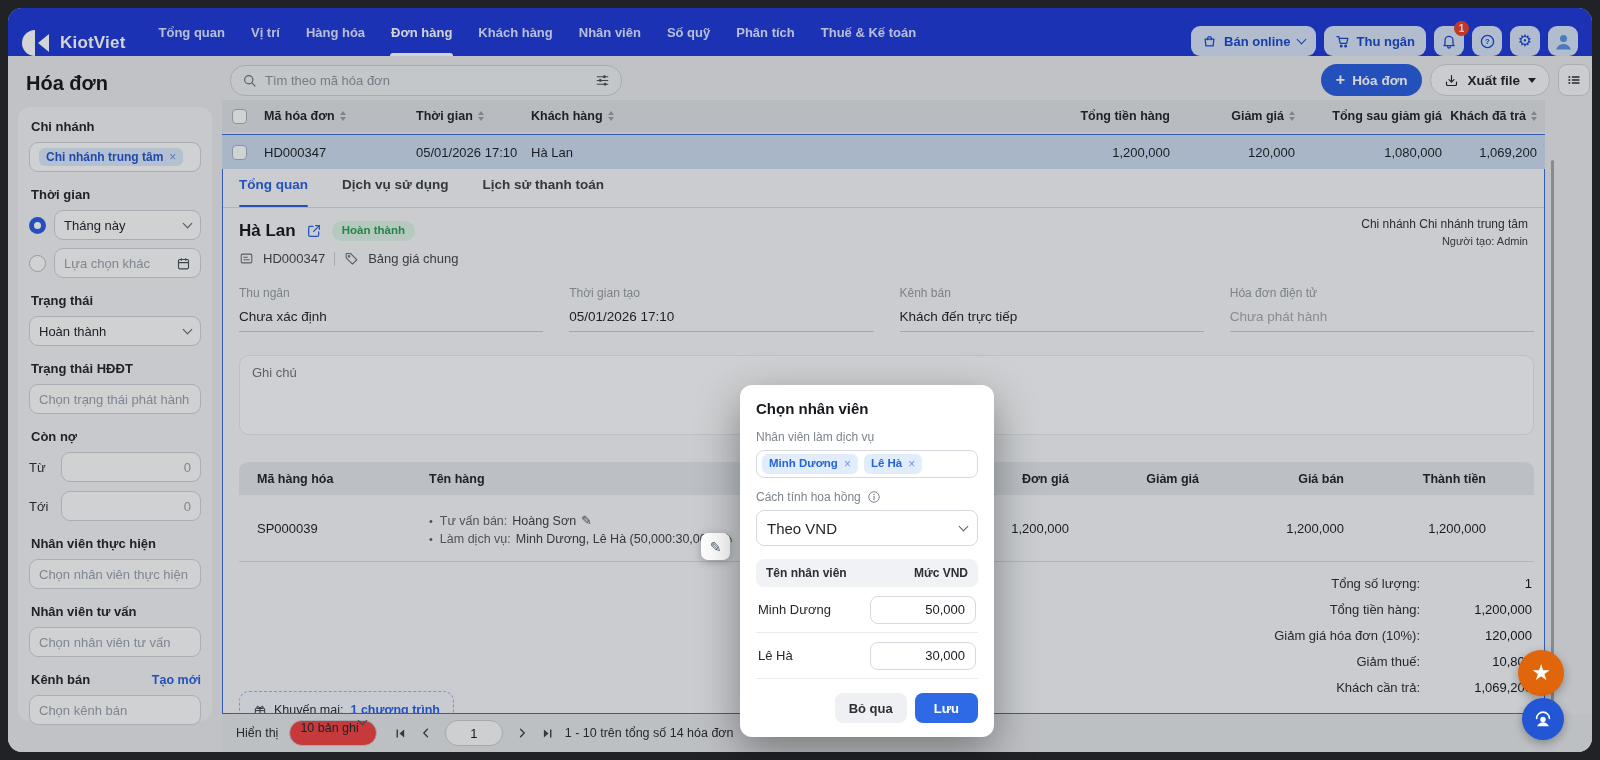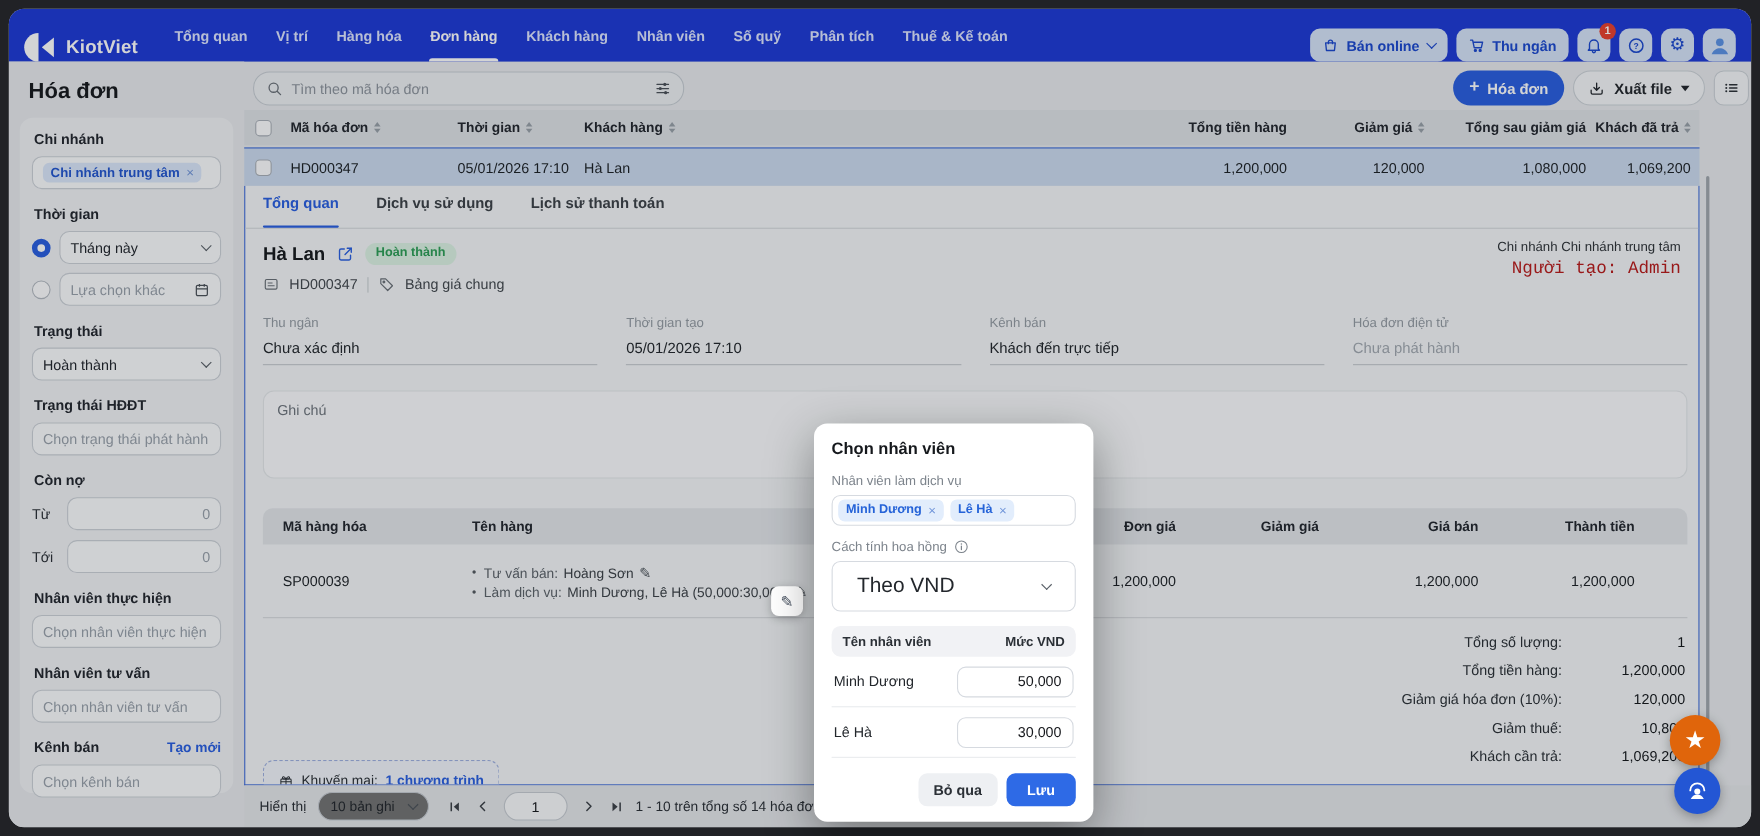--- a/index.html
+++ b/index.html
@@ -67,21 +67,21 @@
   .detail{position:absolute;top:113px;left:0;width:1323px;bottom:38px;background:#f4f6f8;border:1.5px solid #3f6cd8;border-top:none;padding:0 10px 0 16px;overflow:hidden;}
   .tabs{display:flex;gap:34px;margin:0 -10px 0 -16px;padding:8px 16px 0 16px;border-bottom:1px solid #d6d9dd;height:39px;}
   .tab{font-size:13.5px;font-weight:bold;color:#3c4147;padding-bottom:10px;position:relative;cursor:pointer;white-space:nowrap;}
   .tab.active{color:#2a5fe0;}
   .tab.active::after{content:"";position:absolute;left:0;right:0;bottom:0;height:2.5px;background:#2a5fe0;border-radius:2px;}
   .d-title{display:flex;align-items:center;gap:10px;margin-top:13px;}
   .d-title h2{font-size:17px;font-weight:bold;color:#16191d;margin:0;}
   .g-badge{background:#dcf2e3;color:#2c9e56;font-size:11.5px;font-weight:bold;border-radius:10px;padding:4px 10px;line-height:1;}
   .d-corner{position:absolute;right:16px;top:48px;text-align:right;}
   .d-corner .l1{font-size:12px;color:#2f3338;margin-bottom:4px;}
-  .d-corner .l2{font-size:16px;color:#b91c1c;font-family:Liberation Mono, monospace;}
+  .d-corner .l2{font-size:11px;color:#404040;}
   .d-sub{display:flex;align-items:center;gap:9px;margin-top:10px;font-size:13px;color:#43484e;}
   .vdiv{width:1px;height:14px;background:#c9cdd2;}
   .d-fields{display:grid;grid-template-columns:1fr 1fr 1fr 1fr;gap:26px;margin-top:20px;}
   .d-f .fl{font-size:12px;color:#949ba3;margin-bottom:9px;}
   .d-f .fv{font-size:13.5px;color:#23272c;padding-bottom:7px;border-bottom:1px solid #c6cace;cursor:pointer;}
   .d-f .fv.muted{color:#a2a8b0;}
   .note{margin-top:23px;height:80px;border-radius:10px;background:#fafbfd;border:1px solid #e4e7ea;padding:9px 12px;font-size:13px;color:#6e747c;cursor:text;}
   .it-head{margin-top:27px;height:33px;background:#e3e6ea;border-radius:9px 9px 0 0;display:flex;align-items:center;font-size:12.5px;font-weight:bold;color:#23272e;}
   .it-row{min-height:67px;display:flex;align-items:center;border-bottom:1px solid #d7dadd;font-size:13px;color:#1d2126;padding:6px 0;}
   .ic-code{width:190px;padding-left:18px;}
@@ -95,35 +95,35 @@
   .p-line .dot{color:#555a60;font-size:11px;margin-right:2px;}
   .p-line .pl-label{color:#5d636a;}
   .pencil{font-size:13px;color:#4b5158;cursor:pointer;}
   .totals{margin-top:9px;display:flex;flex-direction:column;align-items:flex-end;padding-right:2px;}
   .t-line{display:flex;line-height:26px;font-size:13px;}
   .t-line .tl{color:#2b3036;text-align:right;}
   .t-line .tv{width:112px;text-align:right;color:#15181c;}
   .promo{position:absolute;left:16px;bottom:-16px;height:38px;border:1.5px dashed #9fb0e0;border-radius:10px;background:#f2f5fb;display:flex;align-items:center;gap:7px;padding:0 13px;font-size:12.5px;color:#2b3036;}
   
   .pager{position:absolute;left:0;right:0;bottom:0;height:38px;background:#e5e7ea;display:flex;align-items:center;gap:11px;padding-left:14px;font-size:12.5px;color:#2b3036;}
-  .pg-pill{height:26px;border-radius:13px;border:1px solid #c6cbd1;background:#737373;display:flex;align-items:center;gap:13px;padding:0 10px;font-size:12.5px;color:#23272c;cursor:pointer;}
+  .pg-pill{height:26px;border-radius:13px;border:1px solid #c6cbd1;background:#ef4444;display:flex;align-items:flex-start;gap:0;padding:0 10px;font-size:12.5px;color:#23272c;cursor:pointer;}
   .pg-nav{display:flex;align-items:center;gap:13px;margin-left:6px;}
   .pg-box{width:58px;height:26px;border-radius:13px;border:1px solid #c6cbd1;background:#f8f9fa;display:flex;align-items:center;justify-content:center;font-size:13px;color:#17191d;}
   .pg-ico{display:flex;align-items:center;cursor:pointer;}
   .scrollbar{position:absolute;left:1329px;top:104px;width:3px;height:552px;background:#a0a6ad;border-radius:2px;cursor:pointer;}
   
   .overlay{position:fixed;left:0;top:0;width:1600px;height:760px;background:rgba(12,15,22,0.18);z-index:40;}
   .pencil-pop{position:fixed;left:701px;top:533px;width:29px;height:27px;background:#fff;border-radius:7px;box-shadow:0 2px 8px rgba(0,0,0,.25);display:flex;align-items:center;justify-content:center;z-index:60;cursor:pointer;}
   .modal{position:fixed;left:740px;top:385px;width:254px;background:#fff;border-radius:12px;box-shadow:0 14px 44px rgba(0,0,0,.38);padding:15px 16px 14px 16px;z-index:70;}
   .m-title{font-size:15px;font-weight:bold;color:#15181c;margin-bottom:13px;}
   .m-label{font-size:12px;color:#7d848c;margin-bottom:6px;display:flex;align-items:center;gap:6px;}
   .m-chipbox{border:1px solid #d6dae0;border-radius:8px;min-height:28px;display:flex;align-items:center;gap:6px;padding:3px 5px;flex-wrap:wrap;cursor:text;}
   .m-chip{display:inline-flex;align-items:center;gap:6px;background:#e2edfc;color:#2563d8;font-size:11.5px;font-weight:bold;border-radius:6px;padding:4px 7px;line-height:1;}
   .m-gap{margin-top:12px;}
-  .m-select{border:1px solid #d6dae0;border-radius:8px;height:46px;display:flex;align-items:center;justify-content:space-between;padding:0 22px;font-size:19px;color:#23272c;cursor:pointer;}
+  .m-select{border:1px solid #d6dae0;border-radius:8px;height:36px;display:flex;align-items:center;justify-content:space-between;padding:0 10px;font-size:15px;color:#23272c;cursor:pointer;}
   .m-thead{margin-top:13px;height:28px;background:#f1f2f5;border-radius:8px;display:flex;align-items:center;justify-content:space-between;padding:0 10px;font-size:12px;font-weight:bold;color:#2b3036;}
   .m-row{height:46px;display:flex;align-items:center;justify-content:space-between;border-bottom:1px solid #e9ebee;padding:0 2px;}
   .m-row .mn{font-size:13px;color:#23272c;}
   .m-input{width:106px;height:28px;border:1px solid #d6dae0;border-radius:8px;display:flex;align-items:center;justify-content:flex-end;padding:0 10px;font-size:13px;color:#17191d;cursor:text;}
   .m-foot{display:flex;justify-content:flex-end;gap:8px;margin-top:14px;}
   .m-cancel{height:30px;border-radius:8px;background:#eef0f3;color:#2b3036;font-size:13px;font-weight:bold;display:flex;align-items:center;padding:0 14px;cursor:pointer;}
   .m-save{height:30px;border-radius:8px;background:#2e6ae6;color:#fff;font-size:13px;font-weight:bold;display:flex;align-items:center;padding:0 19px;cursor:pointer;}
   
   .fab-star{position:fixed;left:1518px;top:650px;width:46px;height:46px;border-radius:50%;background:#e0650b;display:flex;align-items:center;justify-content:center;z-index:80;box-shadow:0 3px 10px rgba(0,0,0,.3);cursor:pointer;}
   .fab-star span{color:#fff;font-size:22px;line-height:1;}

